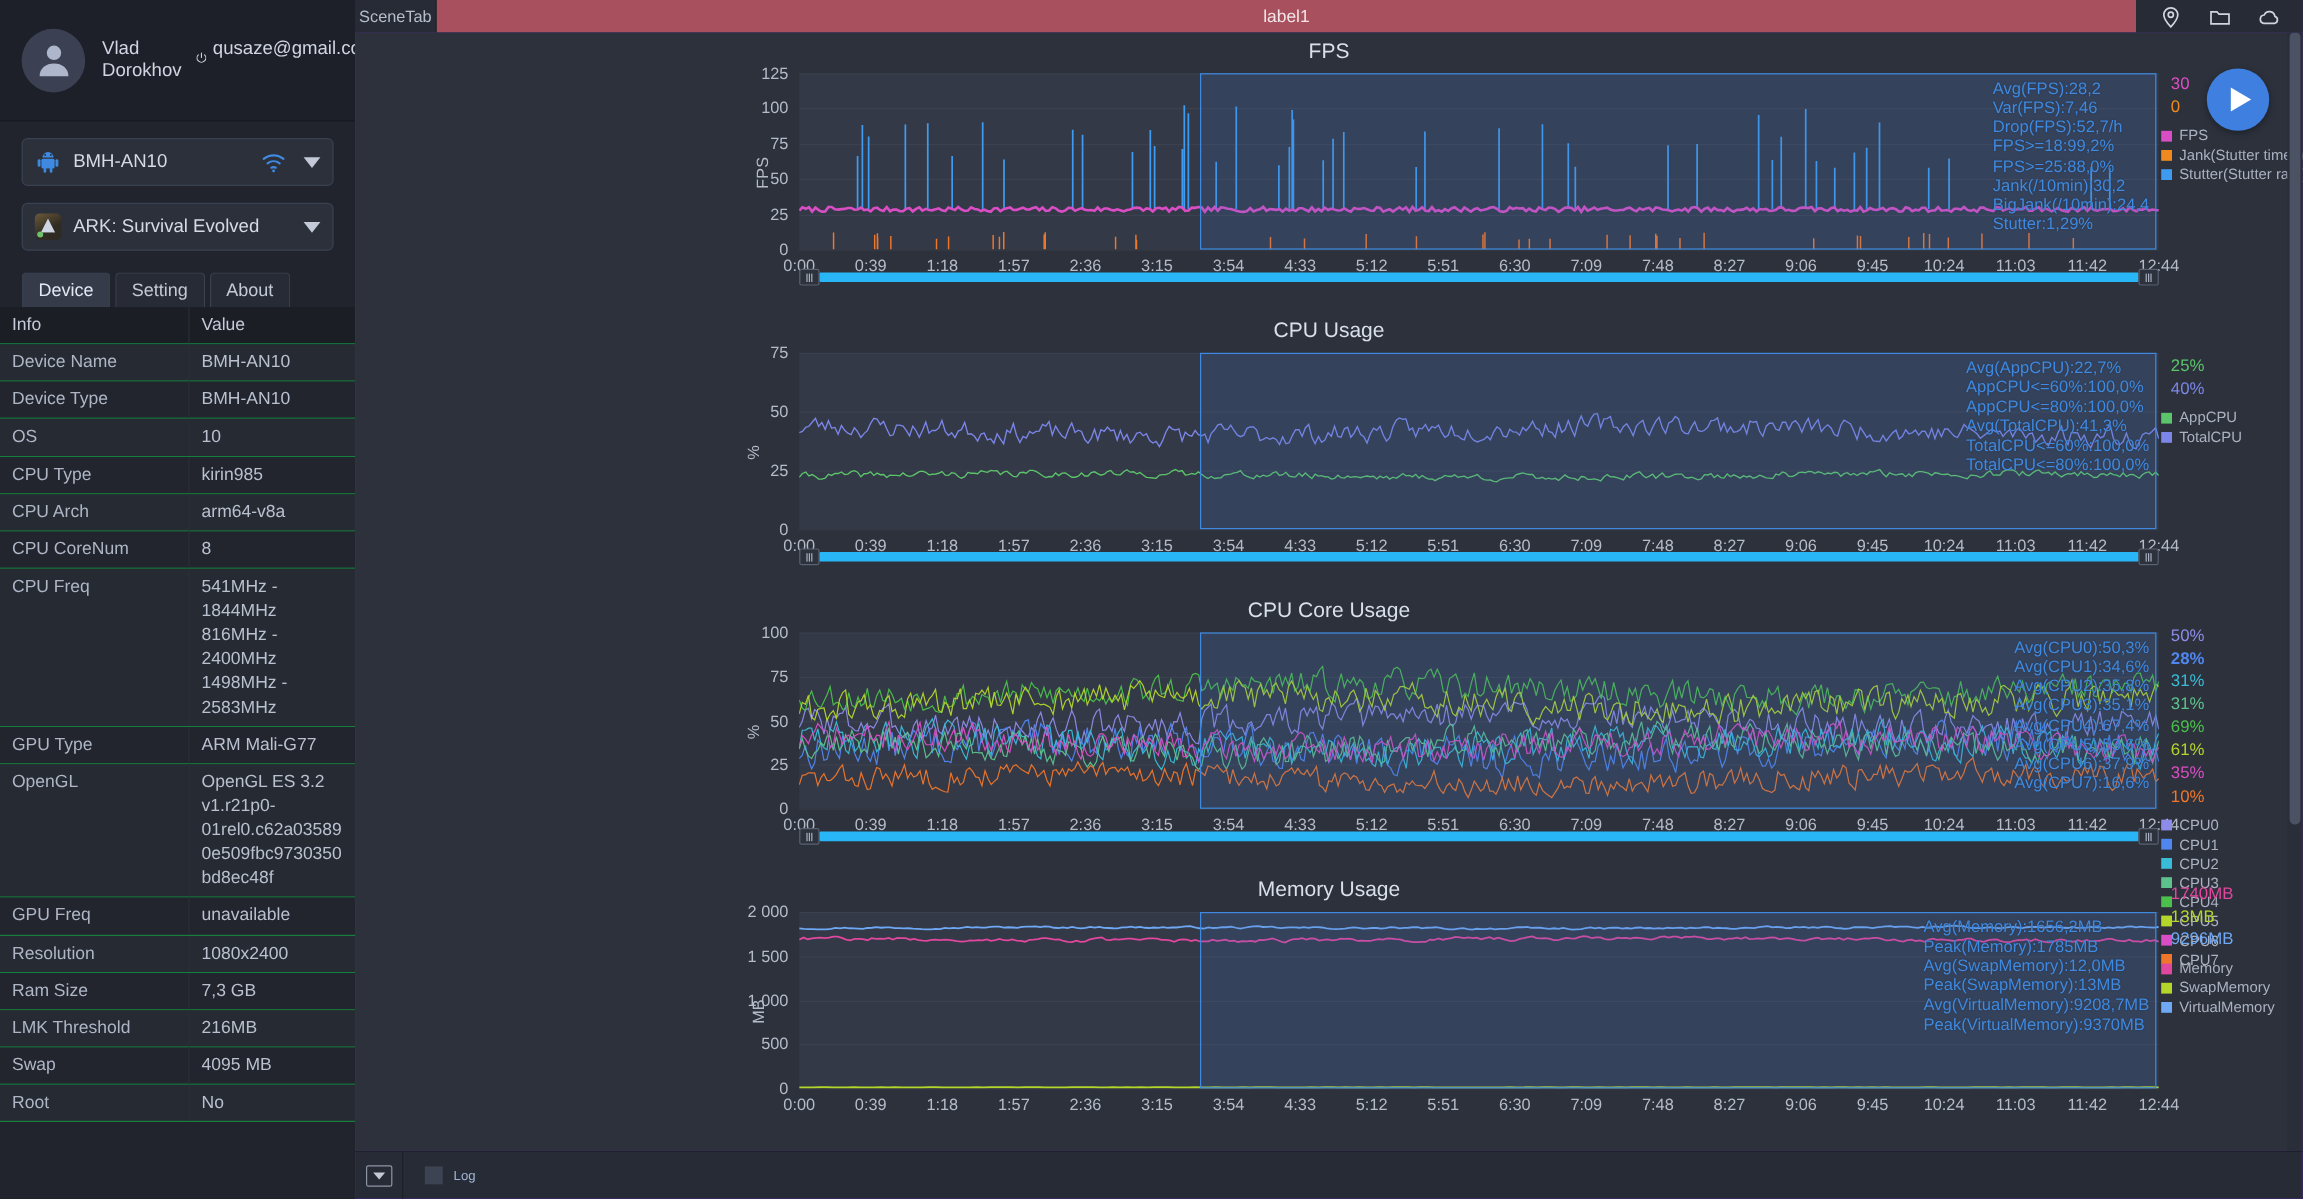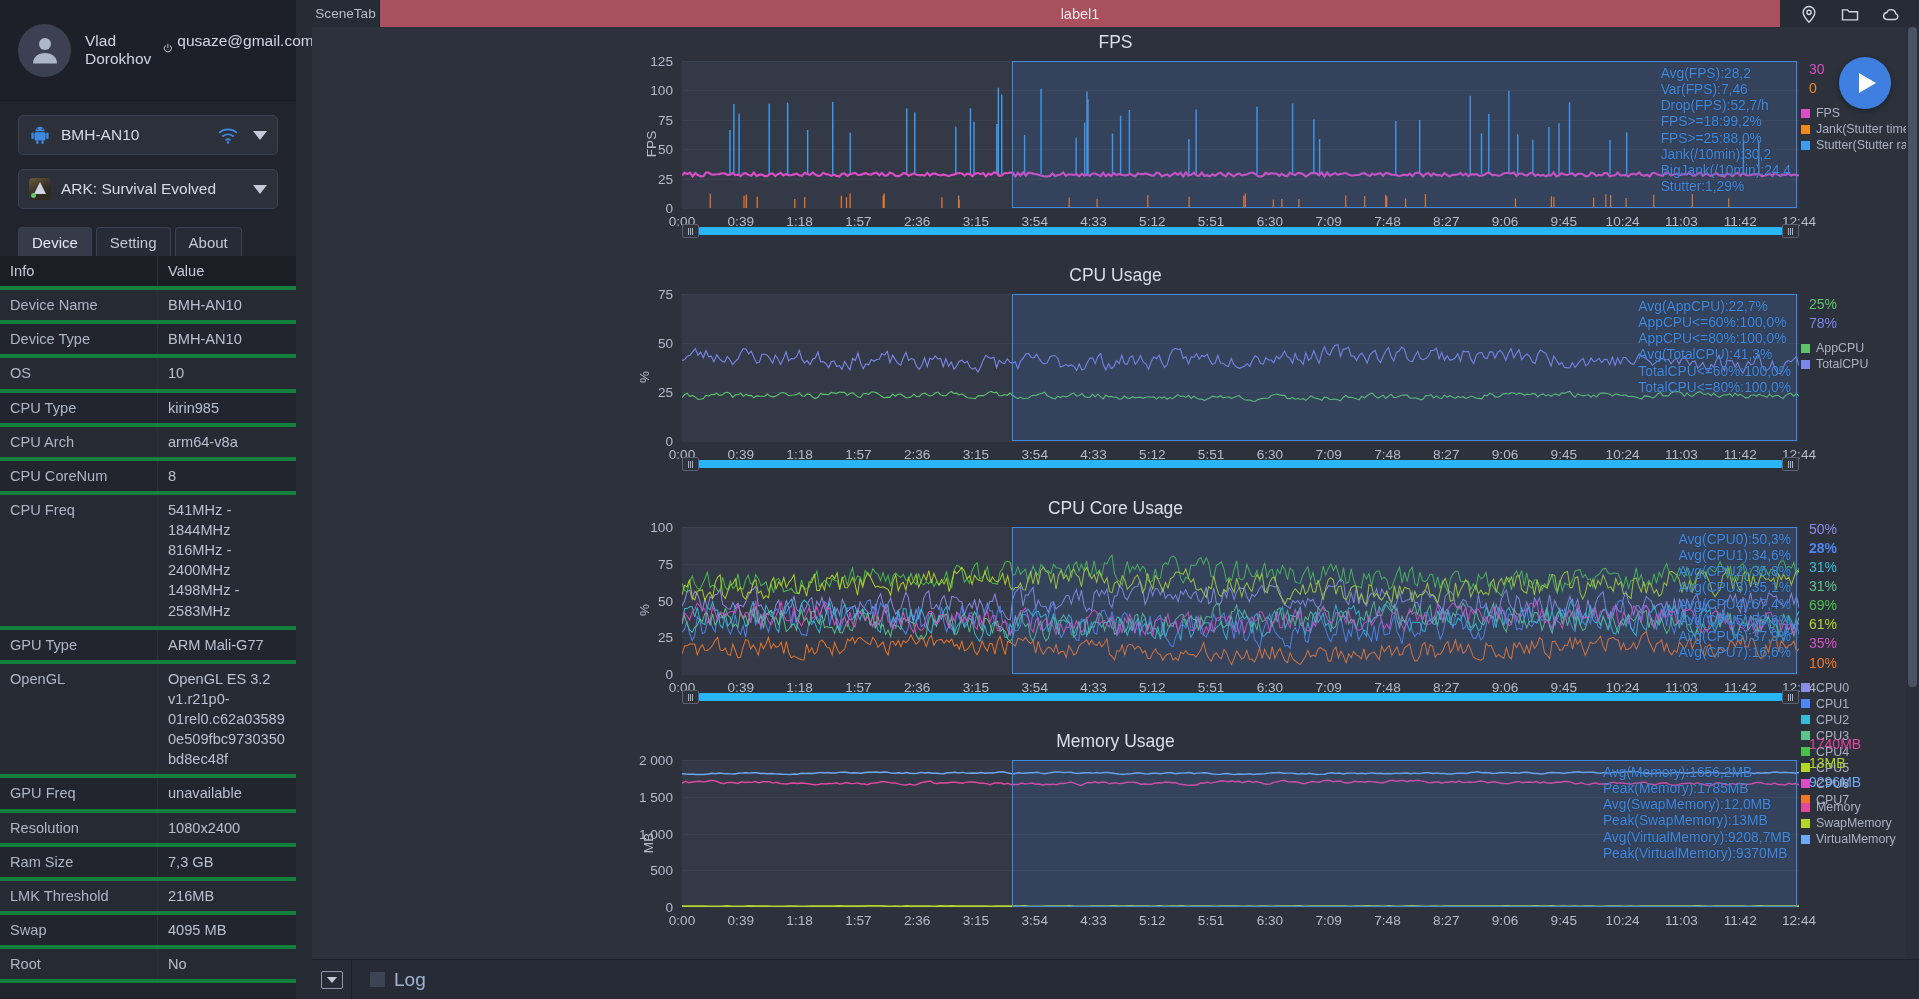--- a/index.html
+++ b/index.html
@@ -2,21 +2,21 @@
 <html><head>
 <meta charset="utf-8">
 <style>
   html,body{margin:0;padding:0;background:#262a33;}
   body{width:1919px;height:999px;overflow:hidden;font-family:"Liberation Sans",sans-serif;color:#c3c9d6;}
   *{box-sizing:border-box;}
 
   
   .app{display:flex;width:1919px;height:999px;background:#262a33;}
   .sidebar{width:296px;height:999px;background:#21242c;display:flex;flex-direction:column;flex:0 0 296px;}
-  .right{flex:1;display:flex;flex-direction:column;min-width:0;background:#6d28d9;margin-left:16px;}
+  .right{flex:1;display:flex;flex-direction:column;min-width:0;background:#6d28d9;}
 
   
   .account{height:101px;background:#1d2028;display:flex;align-items:center;padding:0 18px;gap:14px;border-bottom:1px solid #171a20;}
   .avatar{width:53px;height:53px;border-radius:50%;background:#3b4152;display:flex;align-items:center;justify-content:center;flex:0 0 53px;}
   .avatar svg{width:36px;height:36px;}
   .acct-text{display:flex;flex-direction:row;gap:5px;}
   .acct-name{font-size:15.5px;color:#cfd5e2;display:flex;align-items:center;gap:7px;}
   .acct-mail{font-size:15.5px;color:#cfd5e2;}
   .pw-icon{width:14px;height:14px;display:inline-block;}
 
@@ -31,21 +31,21 @@
   .gameicon:before{content:"";position:absolute;left:5px;top:4px;width:12px;height:12px;background:#cfd5e2;clip-path:polygon(50% 0,100% 100%,0 100%);}
   .gameicon:after{content:"";position:absolute;left:2px;bottom:2px;width:5px;height:5px;border-radius:50%;background:#6ec06e;}
 
   
   .tabs{display:flex;gap:4px;padding:18px 18px 0 18px;}
   .tab{height:29px;padding:0 13px;background:#272b35;border:1px solid #3a4151;border-bottom:none;border-radius:4px 4px 0 0;font-size:15px;color:#c3c9d6;display:flex;align-items:center;}
   .tab.active{background:#353b49;color:#e3e8f2;}
 
   
   .table{margin-top:0;width:296px;}
-  .trow{display:flex;border-bottom:4px solid #15803d;min-height:29px;}
+  .trow{display:flex;border-bottom:1px solid #15803d;min-height:29px;}
   .trow.head{background:#1b1e25;}
   .trow.head .tc{color:#c5cbd8;font-weight:normal;}
   .tc{font-size:14.6px;padding:5px 8px 5px 10px;color:#aeb6c6;line-height:1.38;}
   .tc.k{width:158px;flex:0 0 158px;border-right:1px solid #2b2f38;color:#aeb6c6;}
   .tc.v{flex:1;color:#b9c0cf;word-break:break-word;}
   .trow:nth-child(odd) {background:#22252d;}
   .trow:nth-child(even){background:#262a33;}
   .trow.head{background:#1b1e25;}
   .sidebar-fill{flex:1;background:#21242c;}
 
@@ -85,21 +85,21 @@
 
   
   .playbtn{position:absolute;right:28px;top:30px;width:52px;height:52px;border-radius:50%;background:#3f7fe0;display:flex;align-items:center;justify-content:center;box-shadow:0 2px 6px rgba(0,0,0,.35);z-index:6;}
   .playbtn:after{content:"";width:0;height:0;border-left:17px solid #fff;border-top:10px solid transparent;border-bottom:10px solid transparent;margin-left:5px;}
 
   
   .bottombar{height:40px;flex:0 0 40px;background:#272b35;display:flex;align-items:center;gap:0;border-top:1px solid #1d2028;}
   .bb-btn{width:40px;flex:0 0 40px;display:flex;align-items:center;justify-content:center;border-right:1px solid #1d2028;height:40px;}
   .bb-sq{width:22px;height:18px;border:1px solid #8e96a7;border-radius:2px;display:flex;align-items:center;justify-content:center;}
   .bb-sq i{width:0;height:0;border-left:5px solid transparent;border-right:5px solid transparent;border-top:6px solid #c3c9d6;}
-  .bb-log{display:flex;align-items:center;gap:9px;padding-left:18px;font-size:19px;color:#9fb4d4;}
+  .bb-log{display:flex;align-items:center;gap:9px;padding-left:18px;font-size:11px;color:#9fb4d4;}
   .bb-logsq{width:15px;height:15px;background:#3c4352;}
 
   
   .vscroll{position:absolute;right:0;top:0;width:13px;bottom:0;background:#2a2e38;}
   .vscroll .thumb{position:absolute;top:0;left:2px;width:9px;height:660px;background:#4b5264;border-radius:4px;}
 
   svg{display:block;}
 </style>
 </head>
 <body>
@@ -405,21 +405,21 @@
               <div>AppCPU&lt;=80%:100,0%</div>
               <div>Avg(TotalCPU):41,3%</div>
               <div>TotalCPU&lt;=60%:100,0%</div>
               <div>TotalCPU&lt;=80%:100,0%</div>
             </div>
           </div>
           <div class="yaxis-label">%</div>
           <div class="legend" style="top: 36px;">
             <div class="vals">
               <div class="val" style="color: rgb(92, 196, 106);">25%</div>
-              <div class="val" style="color: rgb(123, 134, 232);">78%</div>
+              <div class="val" style="color: rgb(123, 134, 232);">40%</div>
             </div>
             <div class="items">
               <div class="item">
                 <span class="swatch" style="background: rgb(92, 196, 106);"></span>
                 <span>AppCPU</span>
               </div>
               <div class="item">
                 <span class="swatch" style="background: rgb(123, 134, 232);"></span>
                 <span>TotalCPU</span>
               </div>

